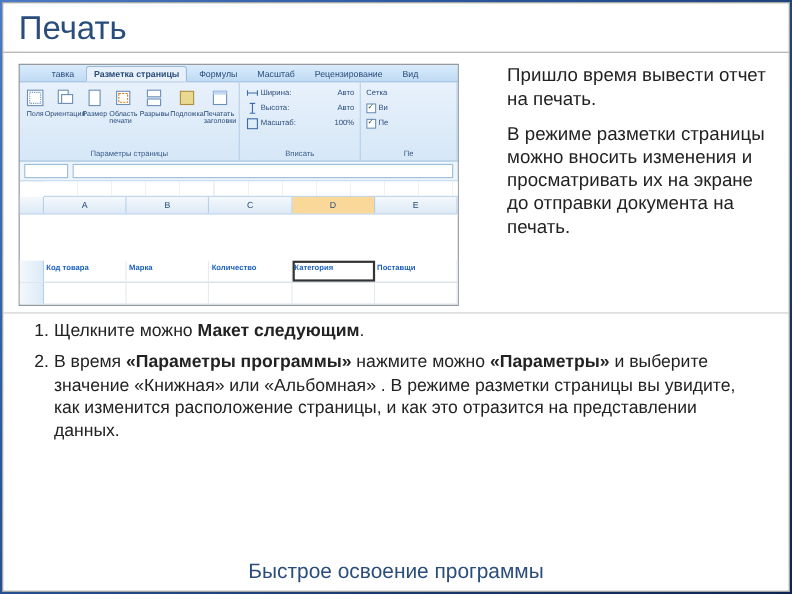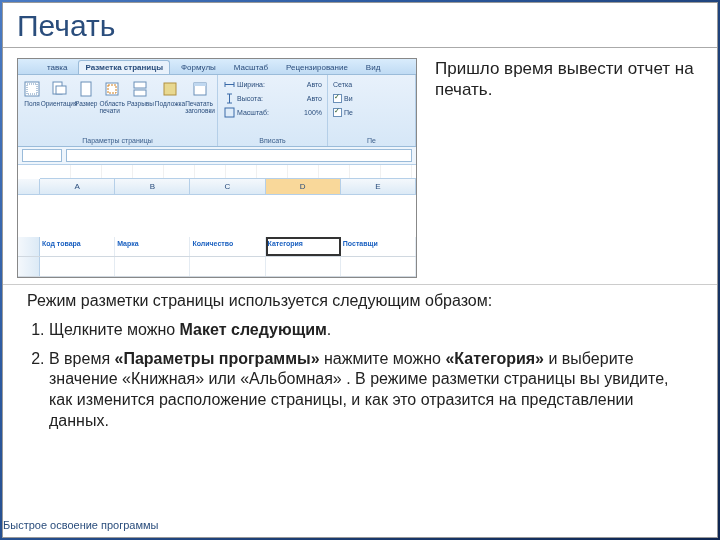--- a/index.html
+++ b/index.html
@@ -140,35 +140,36 @@
     border-bottom: 1px solid #b5cfe8;
     margin-left: 22px;
   }
   .blanks { height: 42px; }
   .side-text {
     flex: 1;
     font-size: 17px;
     color: #222;
     line-height: 1.25;
   }
-  .side-text p { margin-bottom: 10px; }
+  .side-text p { margin-bottom: 10px; margin-left: 26px; }
   .lower {
     padding: 6px 24px 10px;
     font-size: 16px;
     color: #222;
     line-height: 1.3;
   }
   .lower-intro { margin-bottom: 8px; }
   .lower ol { padding-left: 22px; }
   .lower li { margin-bottom: 8px; }
   .b { font-weight: bold; }
   .footer {
     position: absolute;
     bottom: 6px; left: 0; right: 0;
-    font-size: 11px;
+    text-align: center;
+    font-size: 19px;
     color: #2a4d7c;
   }
   .chk { width:9px; height:9px; border:1px solid #6a8fb8; background:#fff; display:inline-block; position:relative; }
   .chk::after { content:"✓"; font-size:7px; position:absolute; top:-2px; left:0; color:#2a5a2a; }
 </style>
 </head>
 <body>
 
 <div class="content-panel">
   <div class="title">Печать</div>
@@ -336,29 +337,29 @@
             <div class="cell"></div>
             <div class="cell"></div>
             <div class="cell"></div>
           </div>
         </div>
       </div>
     </div>
 
     <div class="side-text">
       <p>Пришло время вывести отчет на печать.</p>
+      <p>В режиме разметки страницы можно вносить изменения и просматривать их на экране до отправки документа на печать.</p>
     </div>
   </div>
 
   <div class="lower">
-    <p class="lower-intro">Режим разметки страницы используется следующим образом:</p>
     <ol>
       <li>
         <span>Щелкните можно </span><span class="b">Макет следующим</span><span>.</span>
       </li>
       <li>
-        <span>В время </span><span class="b">«Параметры программы»</span><span> нажмите можно </span><span class="b">«Категория»</span><span> и выберите значение «Книжная» или «Альбомная» . В режиме разметки страницы вы увидите, как изменится расположение страницы, и как это отразится на представлении данных.</span>
+        <span>В время </span><span class="b">«Параметры программы»</span><span> нажмите можно </span><span class="b">«Параметры»</span><span> и выберите значение «Книжная» или «Альбомная» . В режиме разметки страницы вы увидите, как изменится расположение страницы, и как это отразится на представлении данных.</span>
       </li>
     </ol>
   </div>
 
   <div class="footer">Быстрое освоение программы</div>
 </div>
 
 </body></html>

